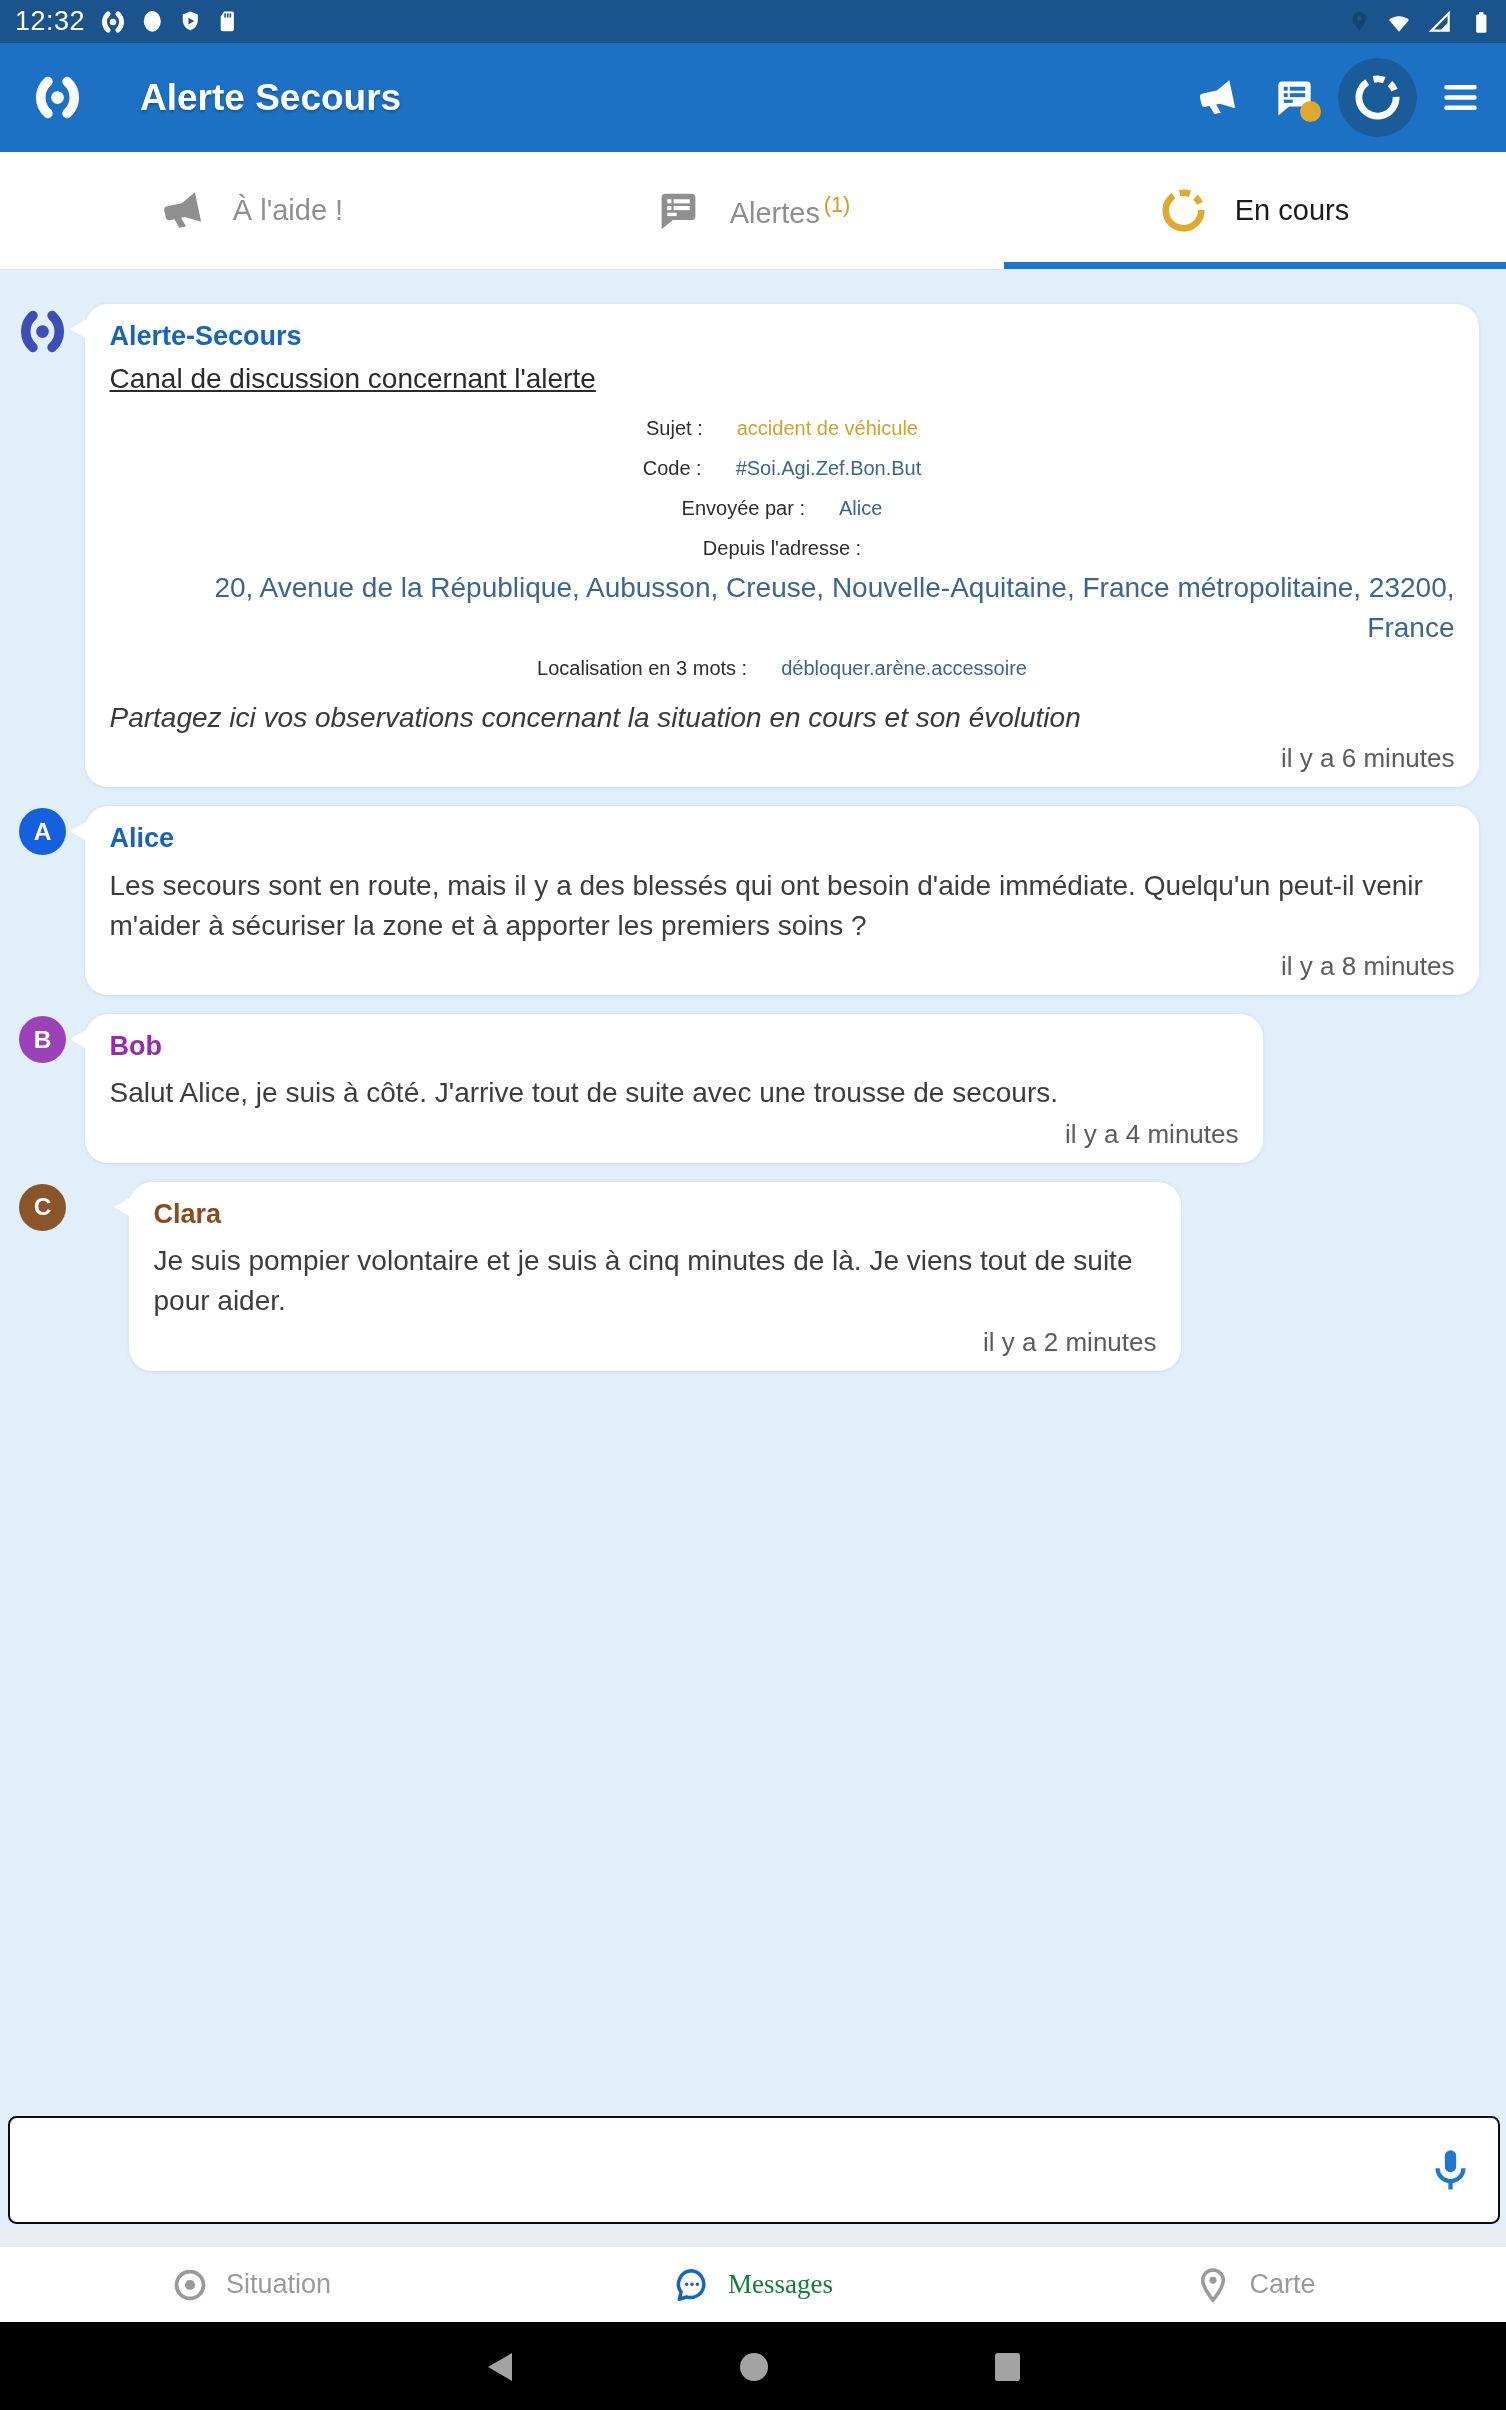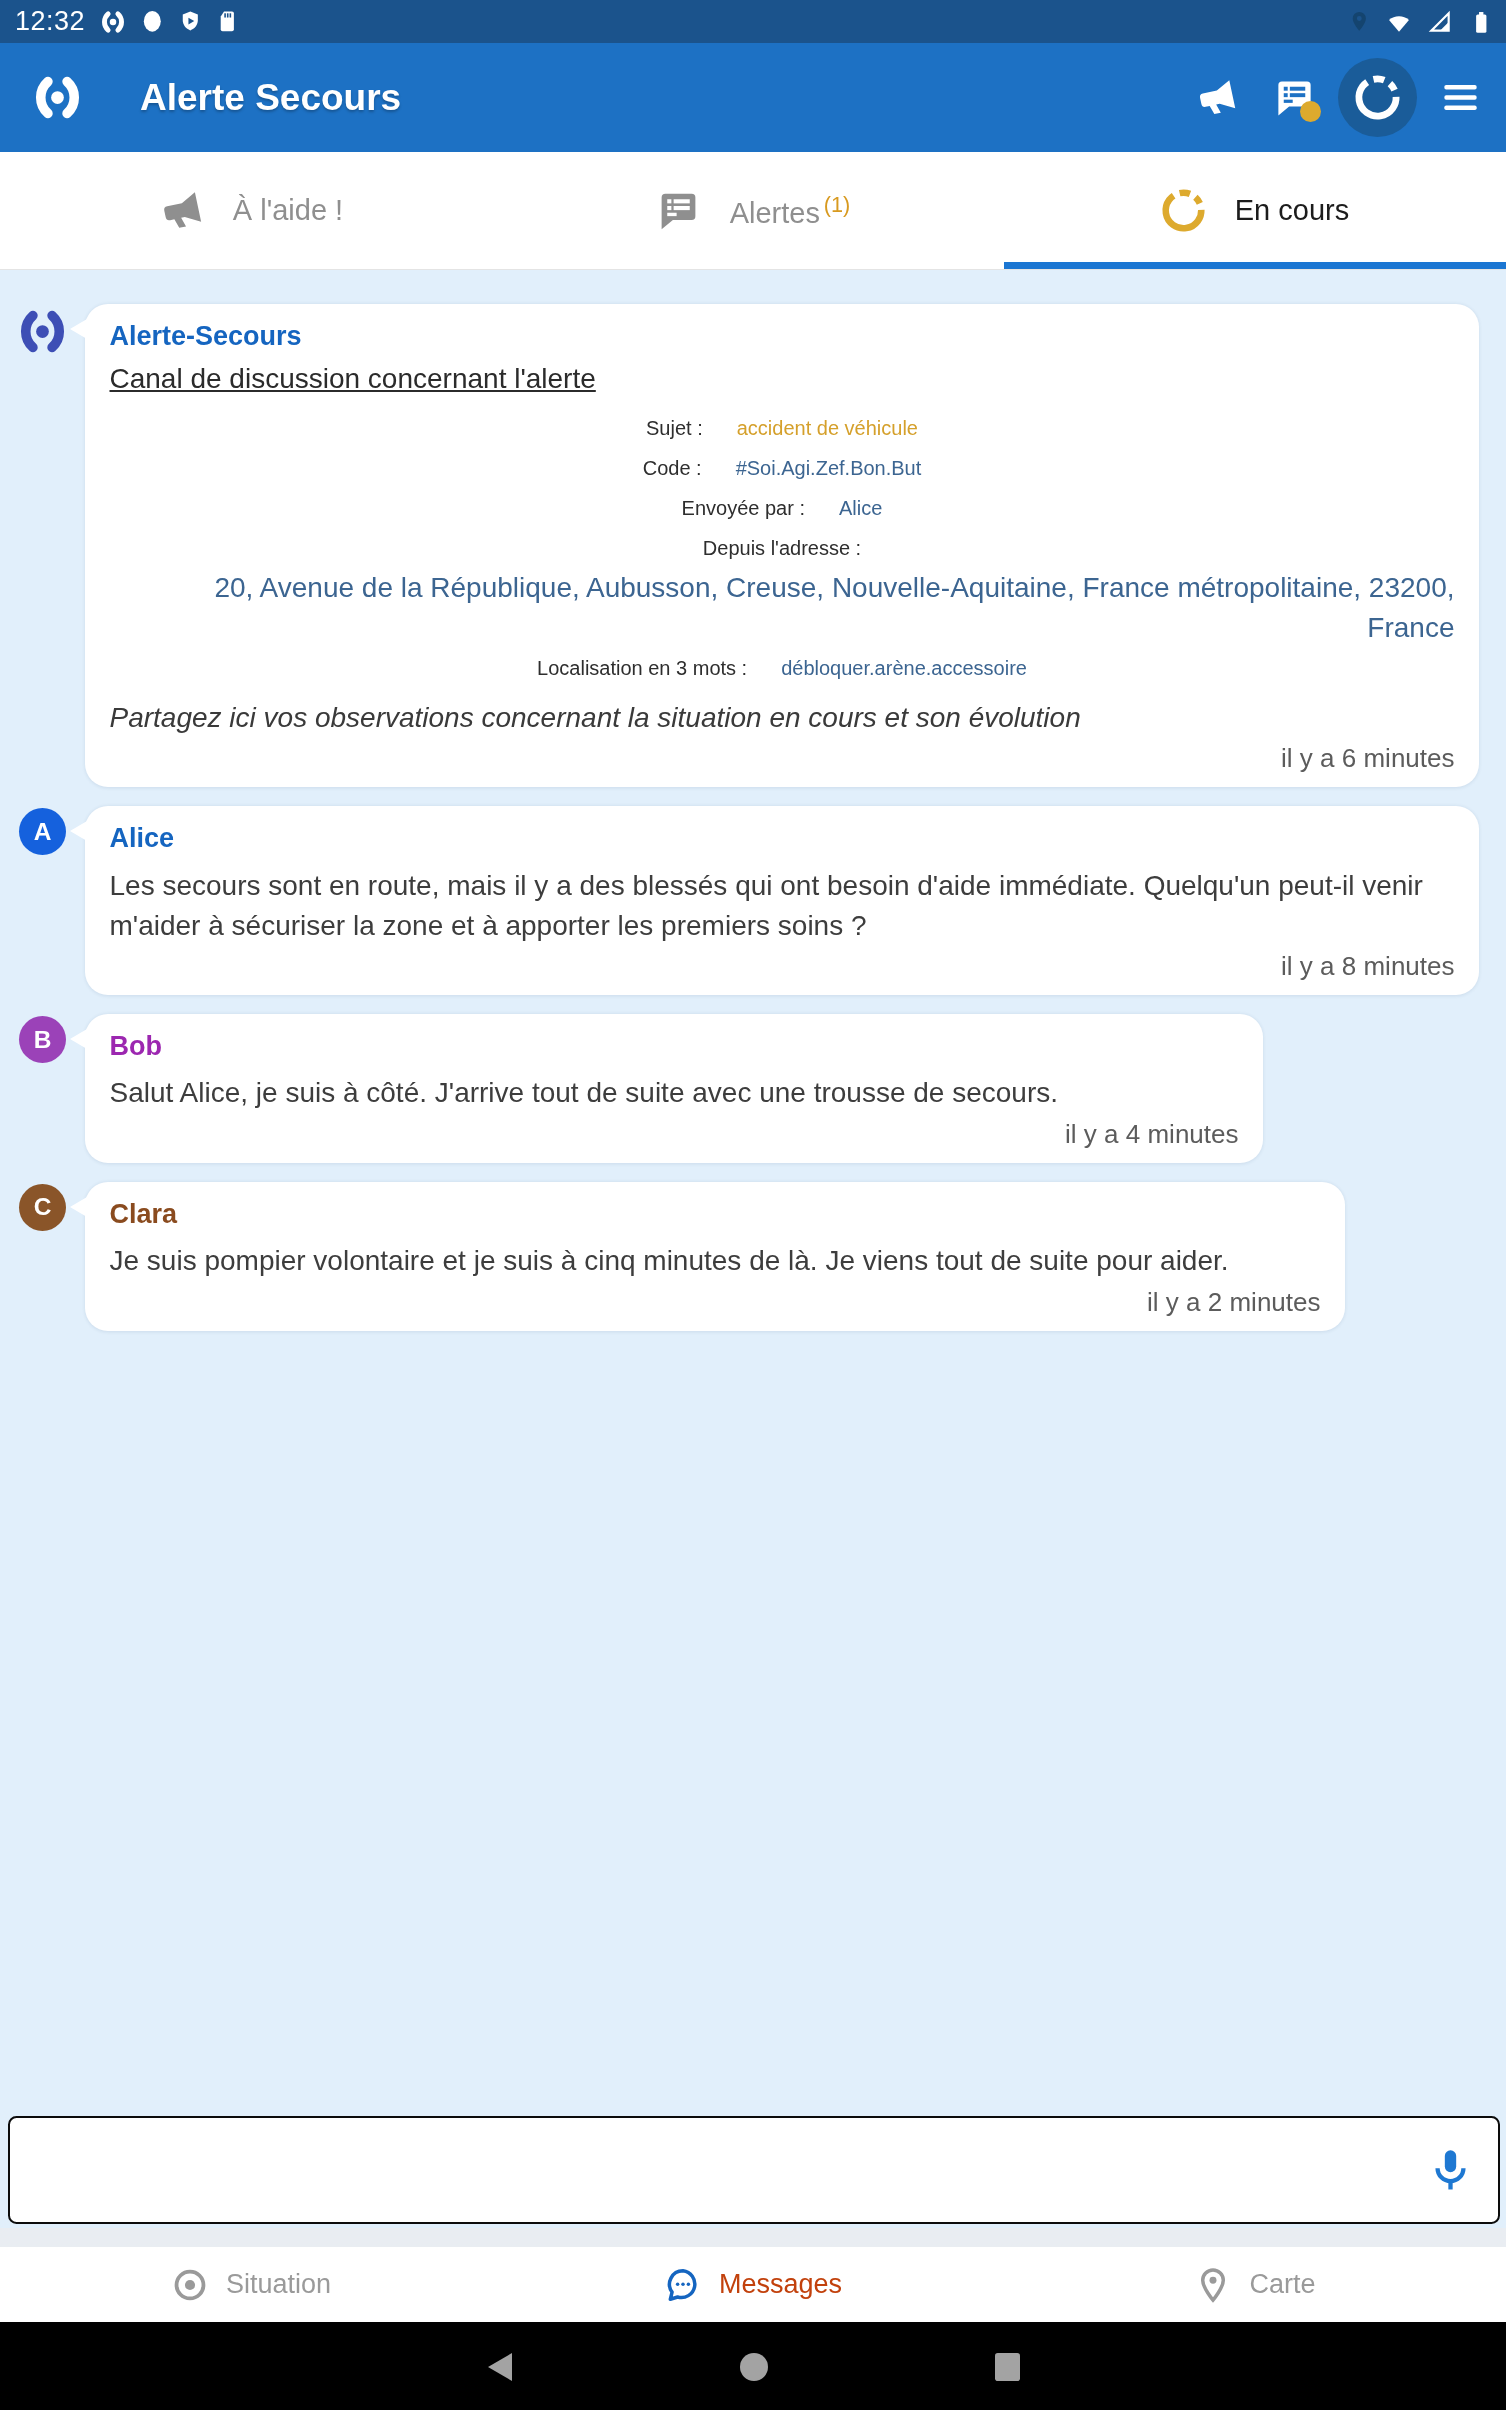--- a/index.html
+++ b/index.html
@@ -38,21 +38,21 @@
   
   .chat { flex:1; background:#e1effb; padding:34px 28px 0 0; overflow:hidden; }
   .msg-row { display:flex; align-items:flex-start; margin-bottom:19px; }
   .avatar-col { width:85px; flex:none; display:flex; justify-content:center; padding-top:1.9px; }
   .avatar { width:47px; height:47px; border-radius:50%; color:#fff; font-size:24.5px; font-weight:bold; display:flex; align-items:center; justify-content:center; }
   .avatar-logo { width:51px; height:51px; color:#3d4eb5; }
   .bubble { position:relative; background:#fff; border-radius:23px; padding:17px 24.5px 13px 24.5px; box-shadow:0 0.9px 3.8px rgba(20,60,100,0.10); }
   .bubble::before { content:""; position:absolute; left:-15px; top:15px; border-top:10.4px solid transparent; border-bottom:10.4px solid transparent; border-right:17px solid #fff; }
   .b-full { width:1394px; }
   .b-bob { width:1178px; }
-  .b-clara { width:1260px; }
+  .b-clara { width:1052px;margin-left:44px; }
   .sender { font-size:27px; font-weight:bold; margin-bottom:11.3px; }
   .sender.sys, .sender.alice { color:#1565c0; }
   .sender.bob { color:#9c27b0; }
   .sender.clara { color:#8a4b1f; }
   .msg-text { font-size:28px; line-height:40px; color:#3d3d3d; }
   .msg-time { font-size:26px; color:#5c5c5c; text-align:right; margin-top:5.6px; }
   .card-title { font-size:28px; color:#2b2b2b; text-decoration:underline; margin-bottom:13px; }
   .field-row { display:flex; justify-content:center; font-size:20px; line-height:40px;gap:34px; }
   .field-label { color:#2e2e2e; }
   .field-val { text-align:right; }
@@ -71,21 +71,21 @@
   .mic-btn svg { width:47px; height:53px; color:#1e78d2; }
 
   .strip { flex:none; height:19px; background:#e9edf2; }
 
   
   .bottom-nav { flex:none; height:75px; background:#fff; display:flex; align-items:center; }
   .nav-item { width:502px; display:flex; align-items:center; justify-content:center; gap:17px; color:#9a9a9a; }
   .nav-item svg { width:38px; height:38px; color:#9a9a9a; }
   .nav-label { font-size:27px; color:#9a9a9a; }
   .nav-item.active svg { color:#1565c0; }
-  .nav-item.active .nav-label { color:#c2410c; }
+  .nav-item.active .nav-label { color:#15803d;font-family:Liberation Serif, serif; }
 
   
   .android-nav { flex:none; height:89px; background:#000; display:flex; align-items:center; justify-content:center; gap:209px; }
   .and-btn { width:45px; height:45px; display:flex; align-items:center; justify-content:center; background:transparent; border:none; }
   .tri-back { width:0; height:0; border-top:14px solid transparent; border-bottom:14px solid transparent; border-right:24.5px solid #a3a3a3; }
   .circ-home { width:28px; height:28px; border-radius:50%; background:#a3a3a3; }
   .sq-recents { width:25.4px; height:28px; border-radius:2.8px; background:#a3a3a3; }
 </style>
 </head>
 <body>

